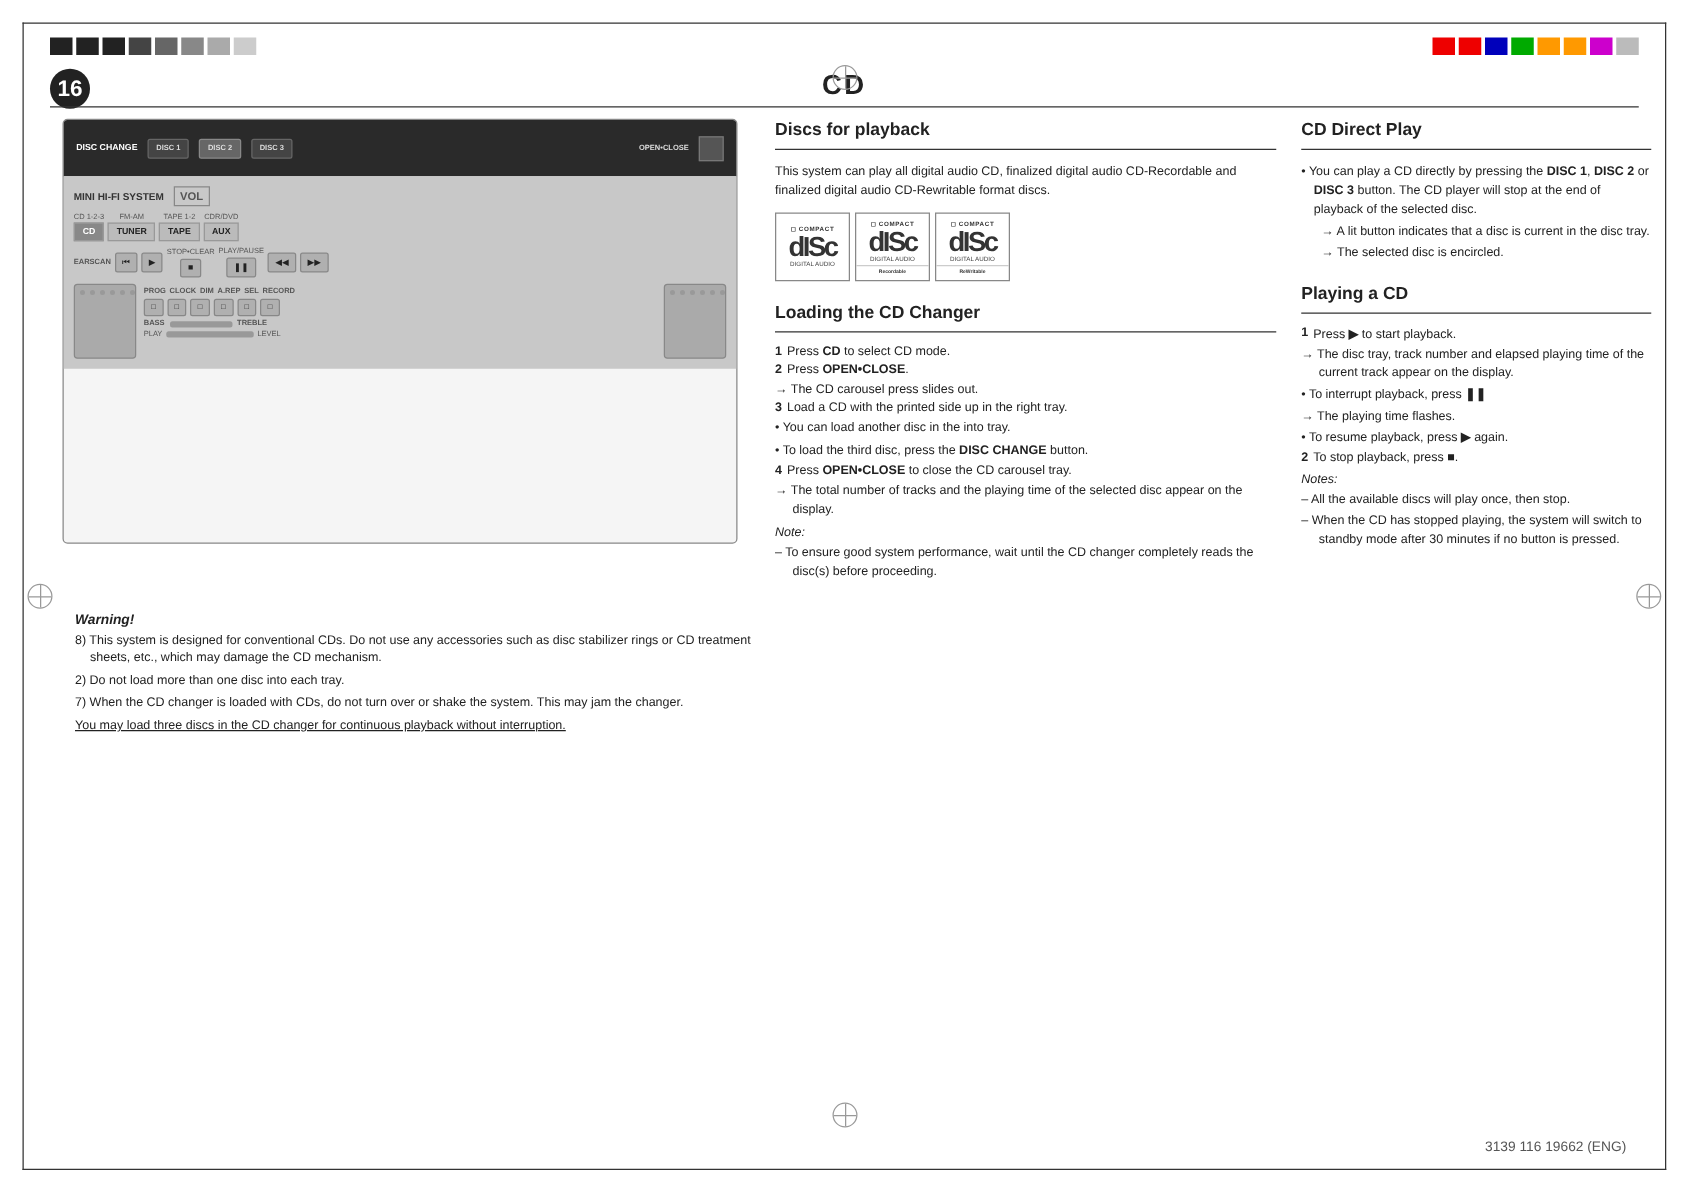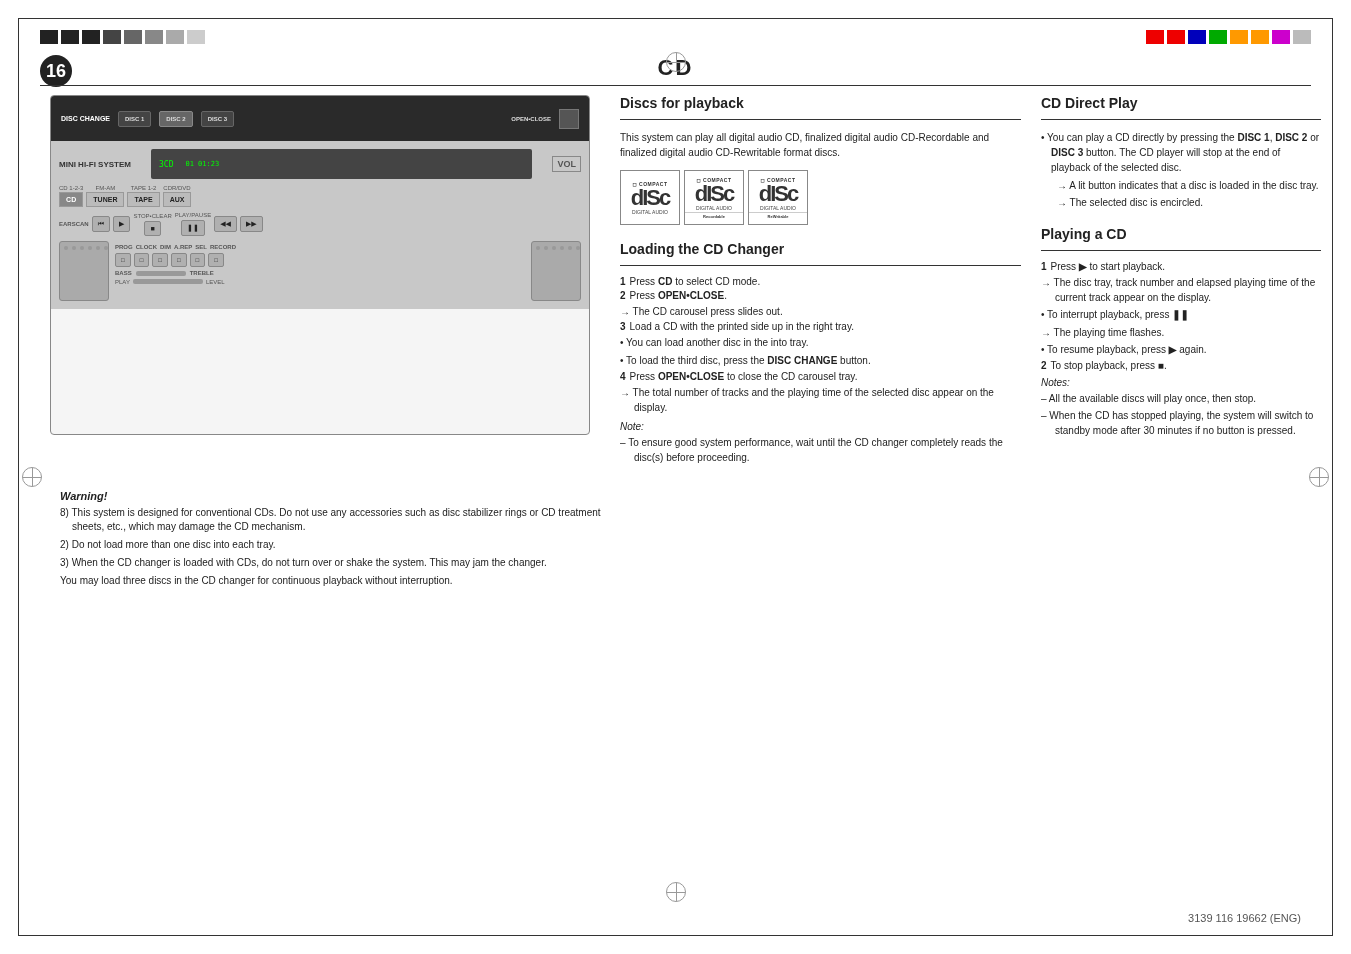--- a/index.html
+++ b/index.html
@@ -179,20 +179,21 @@
       margin-bottom: 4px;
       padding-left: 12px;
       text-indent: -12px;
       line-height: 1.4;
     }
 
     .you-may-load {
       font-size: 10px;
       margin-top: 0;
       line-height: 1.4;
+      text-decoration: underline;
     }
 
     
     .right-panel {
       position: absolute;
       top: 95px;
       left: 620px;
       right: 30px;
       bottom: 60px;
     }
@@ -507,26 +508,22 @@
       <div class="disc-btn">DISC 1</div>
       <div class="disc-btn selected">DISC 2</div>
       <div class="disc-btn">DISC 3</div>
       <div class="spacer"></div>
       <span class="open-close-label">OPEN•CLOSE</span>
       <div class="open-close-sq"></div>
     </div>
 
     <div class="player-body">
 
-      <div style="display:flex; align-items:center; gap:20px; margin-bottom:6px;text-align:center;">
+      <div style="display:flex; align-items:center; gap:8px; margin-bottom:6px;text-align:center;">
         <div style="font-size:8px; font-weight:bold; color:#333;">MINI HI-FI SYSTEM</div>
-        <div class="display-area" style="flex:1;">
-          <span class="display-text">3CD</span>
-          <span style="color:#0f0; font-size:7px; font-family:monospace; margin-left:4px;">01 01:23</span>
-        </div>
         <div style="font-size:9px; font-weight:bold; color:#555; border:1px solid #888; padding:2px 4px;">VOL</div>
       </div>
 
       <div class="source-btns">
         <div style="display:flex; flex-direction:column; align-items:center; gap:1px;">
           <div style="font-size:6px; color:#555; text-align:center;">CD 1-2-3</div>
           <div class="source-btn active">CD</div>
         </div>
         <div style="display:flex; flex-direction:column; align-items:center; gap:1px;">
           <div style="font-size:6px; color:#555; text-align:center;">FM-AM</div>
@@ -610,21 +607,21 @@
           </div>
         </div>
       </div>
     </div>
   </div>
 
   <div class="warning-section">
     <div class="warning-title">Warning!</div>
     <div class="warning-item"><span>8) This system is designed for conventional CDs. Do not use any accessories such as disc stabilizer rings or CD treatment sheets, etc., which may damage the CD mechanism.</span></div>
     <div class="warning-item"><span>2) Do not load more than one disc into each tray.</span></div>
-    <div class="warning-item"><span>3) When the CD changer is loaded with CDs, do not turn over or shake the system. This may jam the changer.</span></div>
+    <div class="warning-item"><span>7) When the CD changer is loaded with CDs, do not turn over or shake the system. This may jam the changer.</span></div>
     <div class="you-may-load">You may load three discs in the CD changer for continuous playback without interruption.</div>
   </div>
 </div>
 
 <div class="right-panel">
   <div class="columns">
 
     <div class="col-left">
 
       <div class="section">
@@ -690,21 +687,21 @@
 
     </div>
 
     <div class="col-right">
 
       <div class="section">
         <div class="section-header">CD Direct Play</div>
         <div class="section-divider"></div>
         <div class="bullet-item">You can play a CD directly by pressing the <strong>DISC 1</strong>, <strong>DISC 2</strong> or <strong>DISC 3</strong> button. The CD player will stop at the end of playback of the selected disc.</div>
         <div style="padding-left:16px;">
-          <div class="arrow-item">A lit button indicates that a disc is loaded in the disc tray.</div>
+          <div class="arrow-item">A lit button indicates that a disc is current in the disc tray.</div>
           <div class="arrow-item">The selected disc is encircled.</div>
         </div>
       </div>
 
       <div class="section">
         <div class="section-header">Playing a CD</div>
         <div class="section-divider"></div>
 
         <div style="display:flex; gap:4px; font-size:10px; margin-bottom:3px;">
           <span class="bold">1</span>

